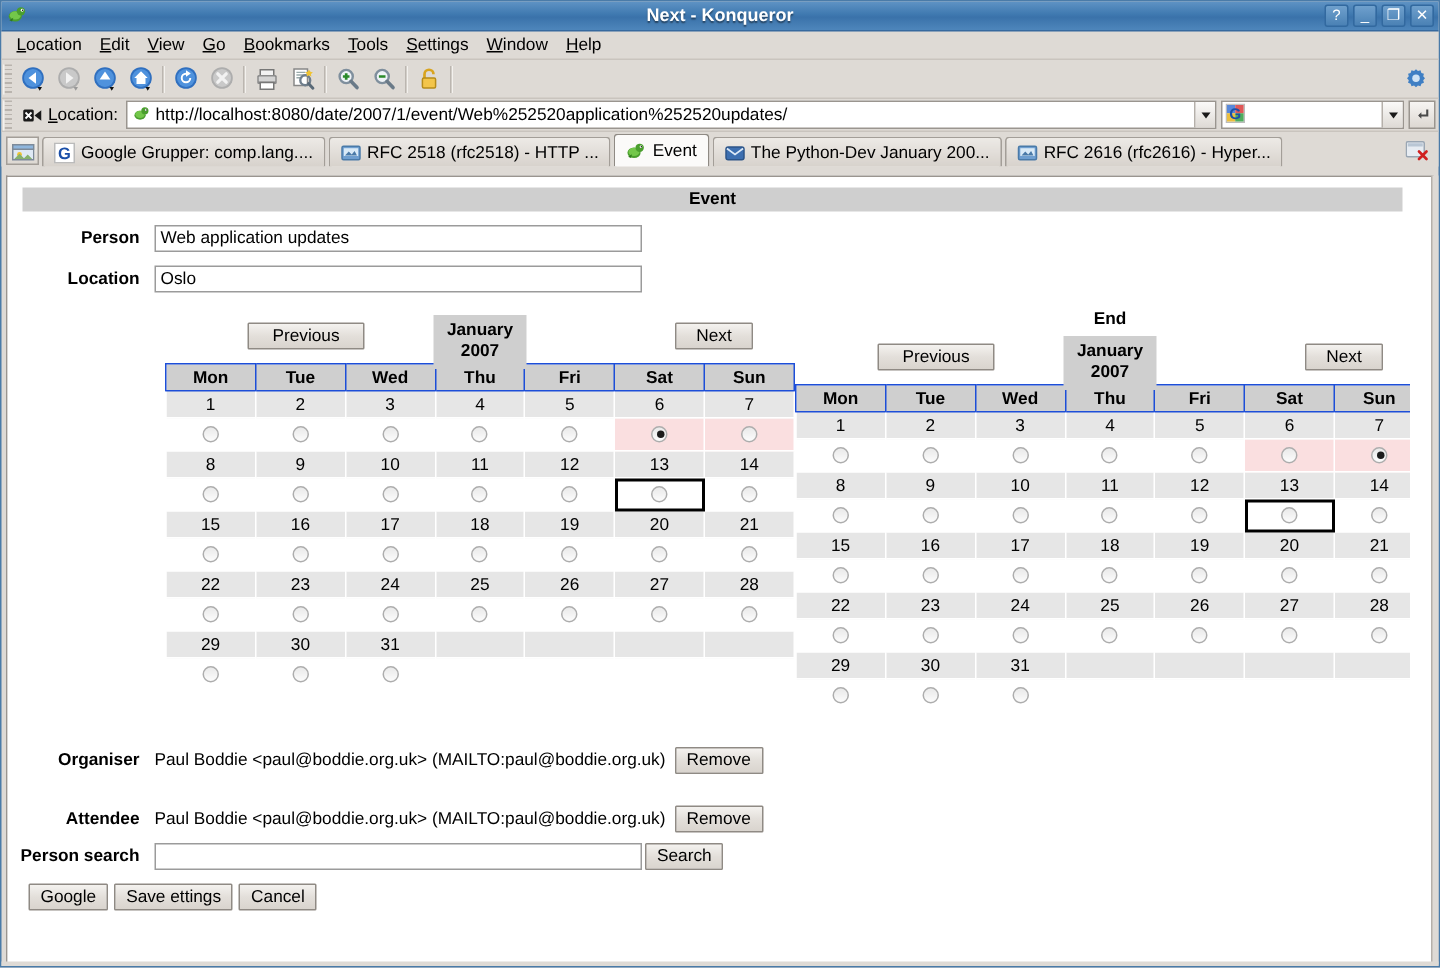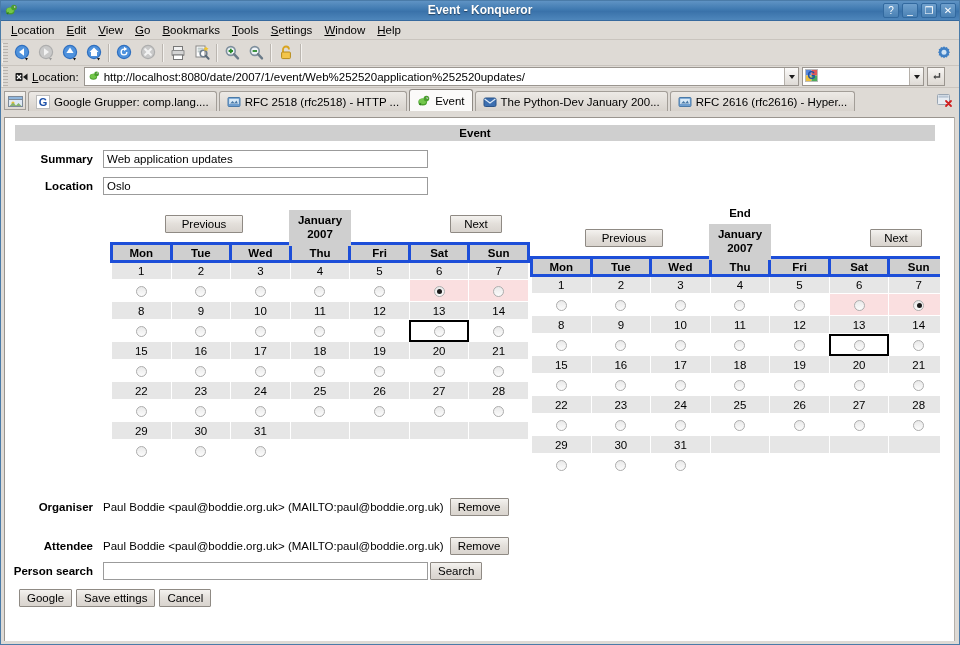--- a/index.html
+++ b/index.html
@@ -101,21 +101,21 @@
     position: absolute; right: 4px; top: 2px;
     width: 22px; height: 22px;
     display: flex; align-items: center; justify-content: center;
   }
 
   
   #locbar {
     height: 22px; background: #dedad5;
     display: flex; align-items: center;
     border-bottom: 1px solid #c9c4be;
-    padding-right: 14px;
+    padding-right: 2px;
   }
   #loc-clear {
     width: 14px; height: 14px; margin-left: 4px;
     flex: 0 0 auto; display: flex; align-items: center; justify-content: center;
   }
   #loc-label {
     font-size: 11.5px; margin: 0 5px 0 4px; white-space: nowrap;
   }
   .combo {
     height: 19px; background: #fff;
@@ -291,21 +291,21 @@
     color: #000;
   }
 
   table.cal {
     border-collapse: collapse;
     width: 420px;
     table-layout: fixed;
   }
   table.cal th {
     background: #cfcfcf;
-    border: 3px solid #1d4ed8;
+    border: 1px solid #1d4ed8;
     font-size: 11.5px; font-weight: bold;
     height: 18px;
     color: #000;
   }
   table.cal td {
     border: 1px solid #ffffff;
     text-align: center;
     font-size: 11.5px;
     color: #000;
     height: 18px;
@@ -377,21 +377,21 @@
     <div id="title-icon">
       <svg class="konq-logo" viewBox="0 0 16 16">
         <ellipse cx="6.5" cy="9" rx="5" ry="4" fill="#4a9e2e"></ellipse>
         <ellipse cx="6.5" cy="8.3" rx="4.2" ry="3.2" fill="#73c74a"></ellipse>
         <circle cx="10.8" cy="5.2" r="3.2" fill="#4a9e2e"></circle>
         <circle cx="11.8" cy="4.4" r="1.1" fill="#fff"></circle>
         <circle cx="12.1" cy="4.4" r="0.6" fill="#111"></circle>
         <path d="M2 12 L5 10 L4 13 Z" fill="#2e7a1c"></path>
       </svg>
     </div>
-    <div id="title-text">Event - Konqueror</div>
+    <div id="title-text">Next - Konqueror</div>
     <div id="title-buttons">
       <div class="tbtn">?</div>
       <div class="tbtn">_</div>
       <div class="tbtn">❐</div>
       <div class="tbtn">✕</div>
     </div>
   </div>
 
   <div id="menubar">
     <div class="menu-item"><u>L</u><span>ocation</span></div>
@@ -640,21 +640,21 @@
       </svg>
     </div>
   </div>
 
   <div id="viewport">
     <div id="page">
 
       <div id="page-header">Event</div>
 
       <div class="field-row">
-        <div class="field-label">Summary</div>
+        <div class="field-label">Person</div>
         <div class="text-input">Web application updates</div>
       </div>
 
       <div class="field-row">
         <div class="field-label">Location</div>
         <div class="text-input">Oslo</div>
       </div>
 
       <div id="cal-wrap">
 

